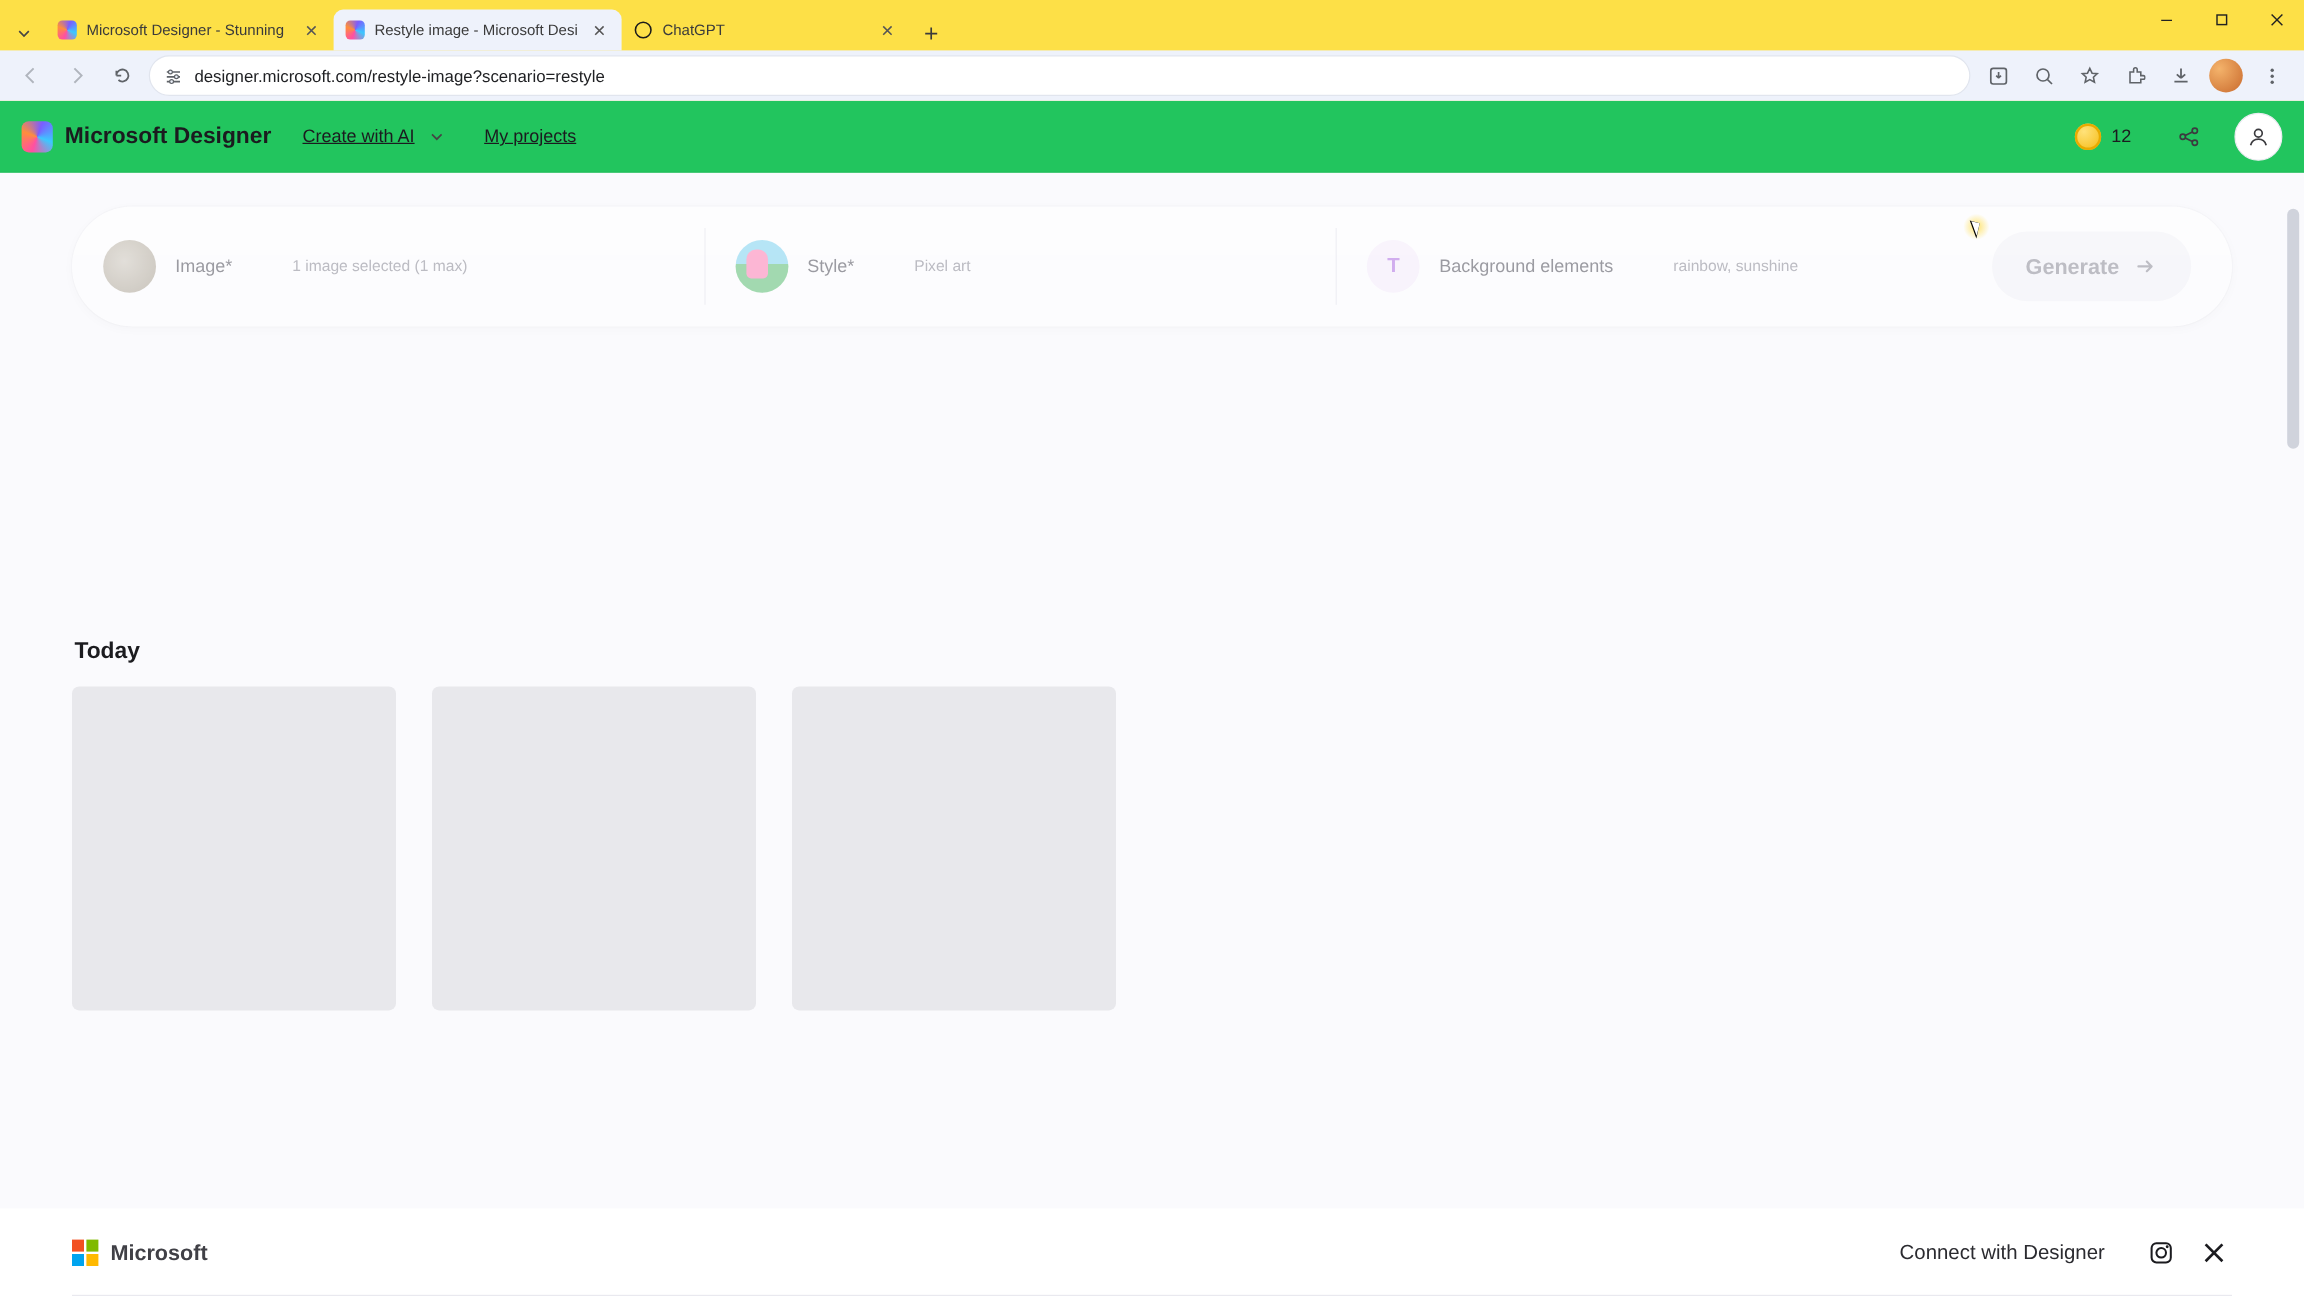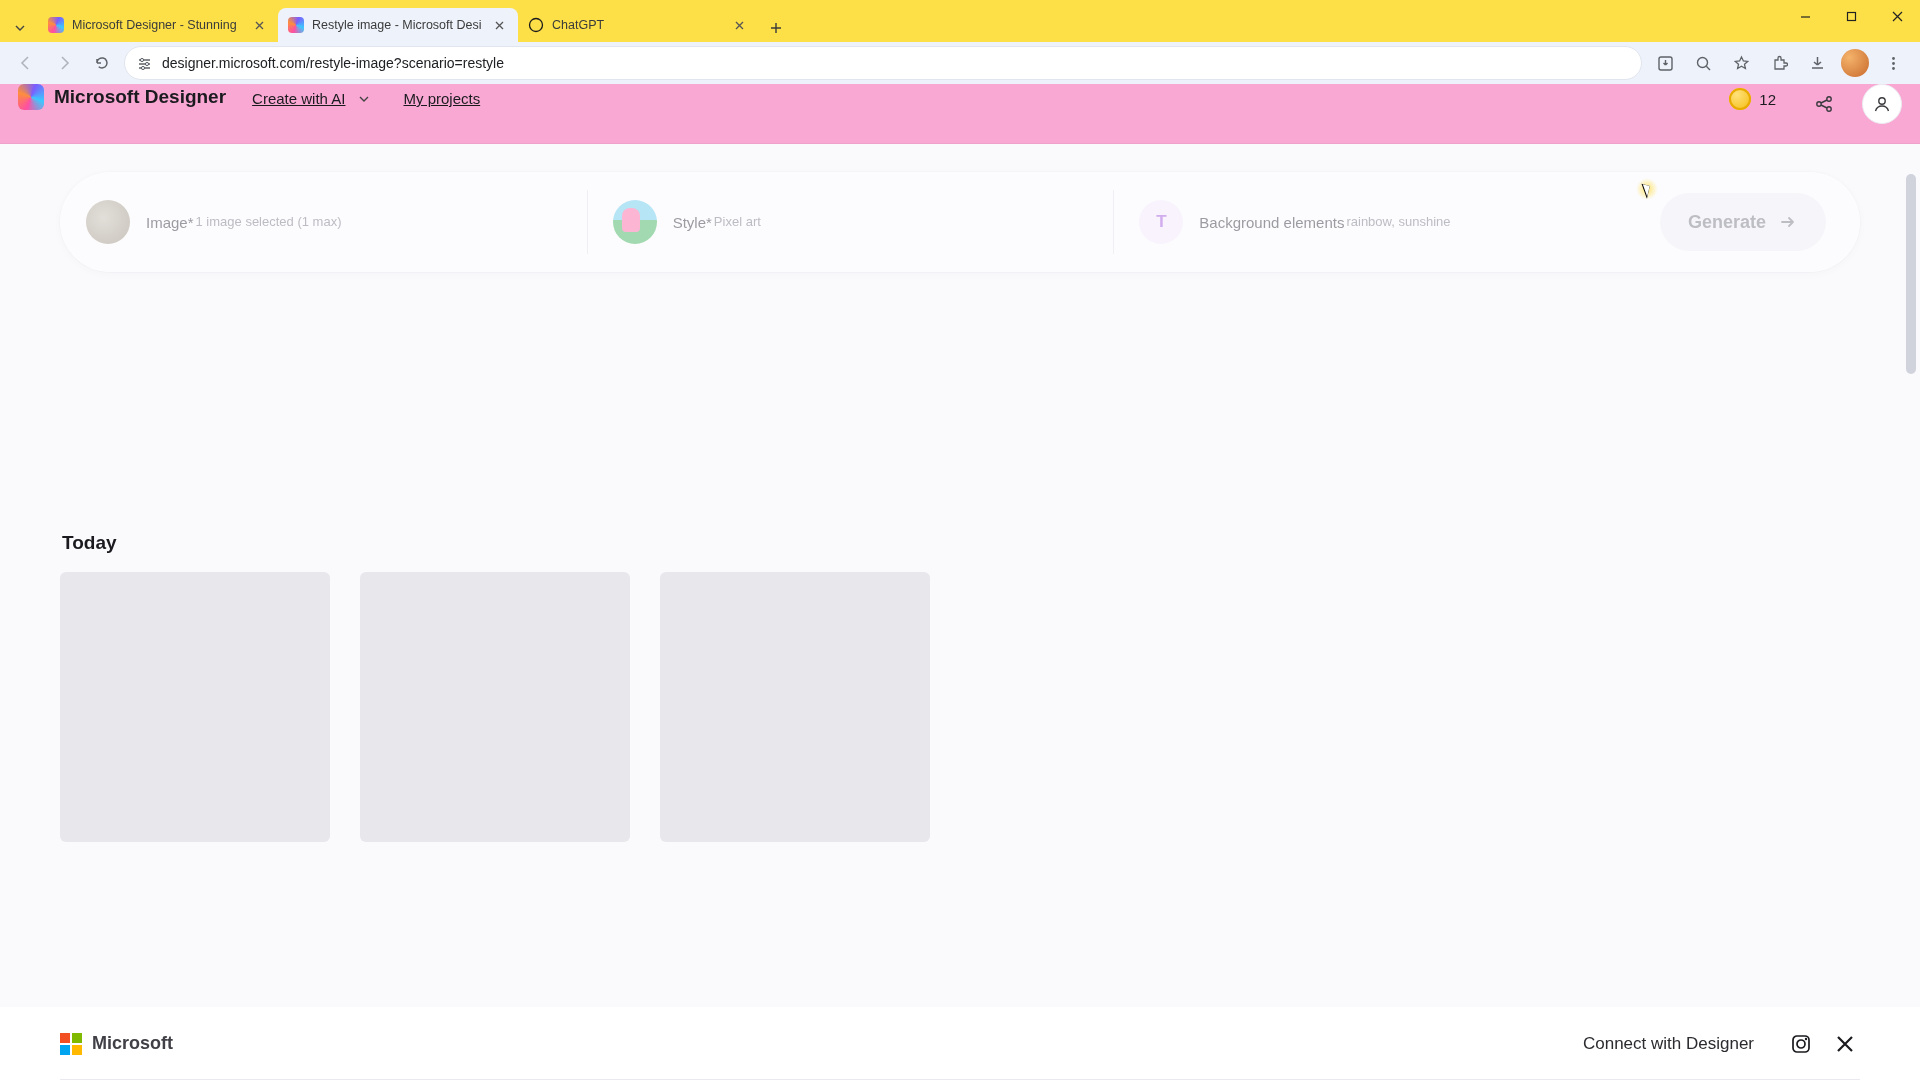--- a/index.html
+++ b/index.html
@@ -32,22 +32,22 @@
   .icon-btn { width:34px; height:34px; border-radius:17px; display:flex; align-items:center; justify-content:center; color:#5f6368; font-size:15px; }
   .avatar-btn { width:28px; height:28px; border-radius:50%; background: radial-gradient(circle at 30% 30%, #f4b36b, #c96a2d); }
 
   
   .app { position:relative; height: calc(1080px - 84px); background:#fafafd; overflow:hidden; }
   .app-scroll { position:absolute; right:2px; top:0; width:14px; height:100%; }
   .app-scroll .track { width:14px; height:100%; background:transparent; }
   .app-scroll .thumb { position:absolute; top:90px; right:2px; width:10px; height:200px; border-radius:5px; background:#d0d3dc; }
 
   .app-header {
-    height: 60px; display:flex; align-items:flex-start; padding: 0 18px; gap: 18px;
-    background:#f9a8d4; border-bottom:1px solid rgba(0,0,0,0.04);
+    height: 60px; display:flex; align-items:center; padding: 0 18px; gap: 18px;
+    background:#22c55e; border-bottom:1px solid rgba(0,0,0,0.04);
   }
   .brand { display:flex; align-items:center; gap:10px; }
   .brand-logo { width:26px; height:26px; border-radius:6px;
     background: conic-gradient(from 200deg, #ff4fa3, #ff8e3c, #7b5cff, #3cc8ff, #ff4fa3); }
   .brand-name { font-size:19px; font-weight:600; color:#1b1b1f; }
   .nav-link { font-size:15px; color:#1b1b1f; display:flex; align-items:center; gap:14px; padding:6px 8px; border-radius:6px;text-decoration:underline; }
   .chev { font-size:11px; color:#555; }
   .hdr-spacer { flex:1; }
   .coin { display:flex; align-items:center; gap:8px; padding:4px 10px; border-radius:18px; }
   .coin-icon { width:22px; height:22px; border-radius:50%; background: radial-gradient(circle at 35% 30%, #ffe27a, #f4b90f); box-shadow: inset 0 0 0 2px #e9aa00; }
@@ -64,33 +64,33 @@
   }
   .prompt-seg { flex:1; display:flex; align-items:center; gap:16px; padding: 0 26px; position:relative; }
   .prompt-seg + .prompt-seg::before { content:""; position:absolute; left:0; top:18px; bottom:18px; width:1px; background:#e7e7ee; }
   .seg-icon { width:44px; height:44px; border-radius:50%; flex:0 0 44px; }
   .seg-icon.img-thumb { background: radial-gradient(circle at 40% 40%, #cfc9bd, #a39a89); }
   .seg-icon.style-thumb { background: linear-gradient(180deg,#7fd4f0 45%, #5bbf72 45%); position:relative; overflow:hidden; }
   .seg-icon.style-thumb::after { content:""; position:absolute; left:9px; top:8px; width:18px; height:24px; background:#ff7fb3; border-radius:8px 8px 4px 4px; }
   .seg-icon.bg-thumb { background:#f7eefc; display:flex; align-items:center; justify-content:center; color:#b06fe3; font-weight:700; font-size:17px; }
   .seg-text { display:flex; flex-direction:row; gap:2px; }
   .seg-title { font-size:15px; color:#4e4e58; }
-  .seg-sub   { font-size:13px; color:#8a8a95; }
+  .seg-sub   { font-size:13px; color:#8a8a95;margin-left:48px; }
   .gen-wrap { flex:0 0 220px; display:flex; align-items:center; justify-content:center; padding-right:14px; }
   .gen-btn { height:58px; padding: 0 28px; border-radius:30px; background:#f4f4f8; color:#8c8c96; font-size:18px; font-weight:600; display:flex; align-items:center; gap:12px; }
 
   
   .today-heading { font-size:19px; font-weight:600; color:#1b1b1f; margin: 260px 0 18px 2px; }
   .grid { display:flex; gap:30px; }
   .card { width:270px; height:270px; background:#e8e8ec; border-radius:6px; }
 
   
   .footer { position:absolute; left:0; right:0; bottom:0; background:#fff; padding: 22px 60px 0 60px; }
   .footer-top { display:flex; align-items:center; padding-bottom:20px; border-bottom:1px solid #e9e9ef; }
-  .ms-logo { display:flex; align-items:flex-start; gap:10px; }
+  .ms-logo { display:flex; align-items:center; gap:10px; }
   .ms-squares { width:22px; height:22px; display:grid; grid-template-columns:1fr 1fr; grid-template-rows:1fr 1fr; gap:2px; }
   .ms-squares span:nth-child(1){background:#f25022;} .ms-squares span:nth-child(2){background:#7fba00;}
   .ms-squares span:nth-child(3){background:#00a4ef;} .ms-squares span:nth-child(4){background:#ffb900;}
   .ms-name { font-size:18px; font-weight:600; color:#404046; }
   .footer-spacer { flex:1; }
   .connect { font-size:17px; color:#2b2b30; margin-right:18px; }
   .social { width:30px; height:30px; display:flex; align-items:center; justify-content:center; color:#1b1b1f; margin-left:14px; }
   .footer-links { display:flex; align-items:center; gap:34px; padding:18px 0 16px 0; font-size:13.5px; color:#3b3b42; }
   .footer-copy { font-size:13.5px; color:#3b3b42; }
 

